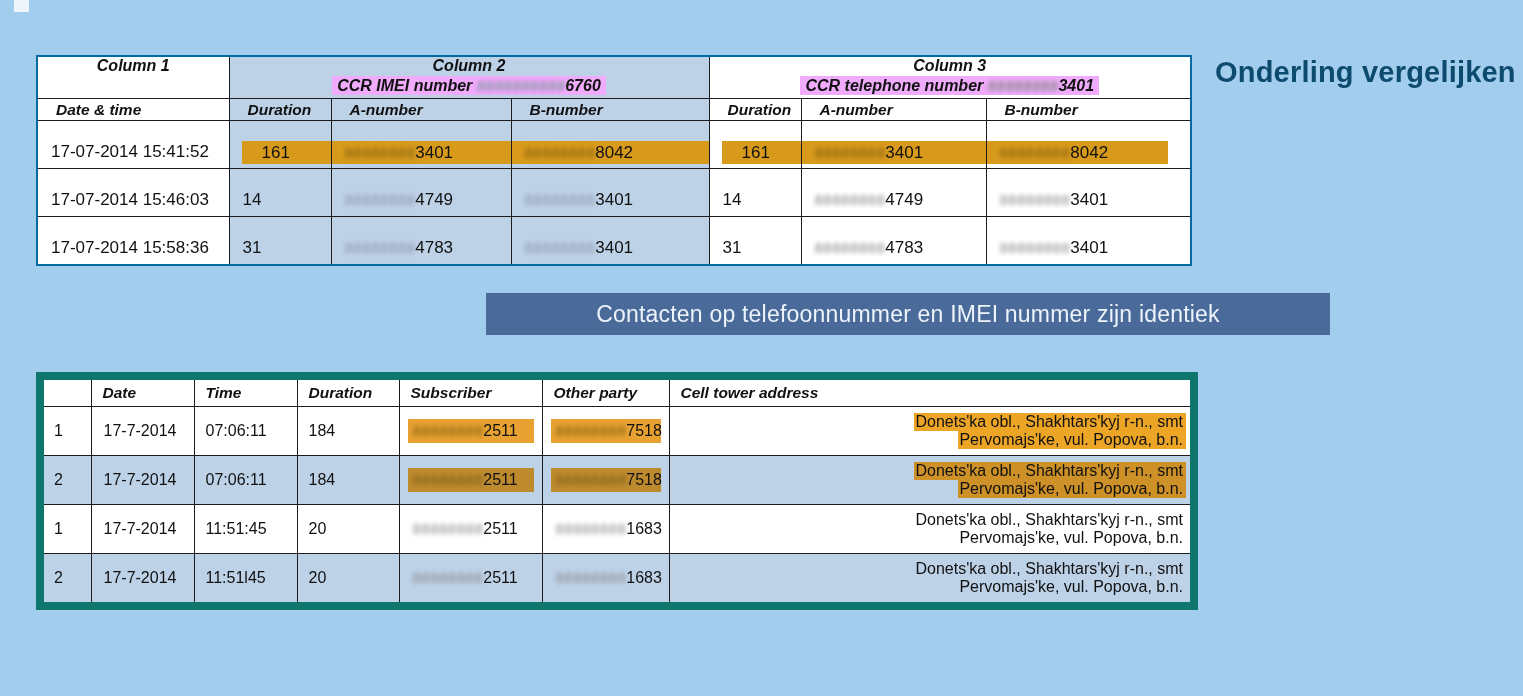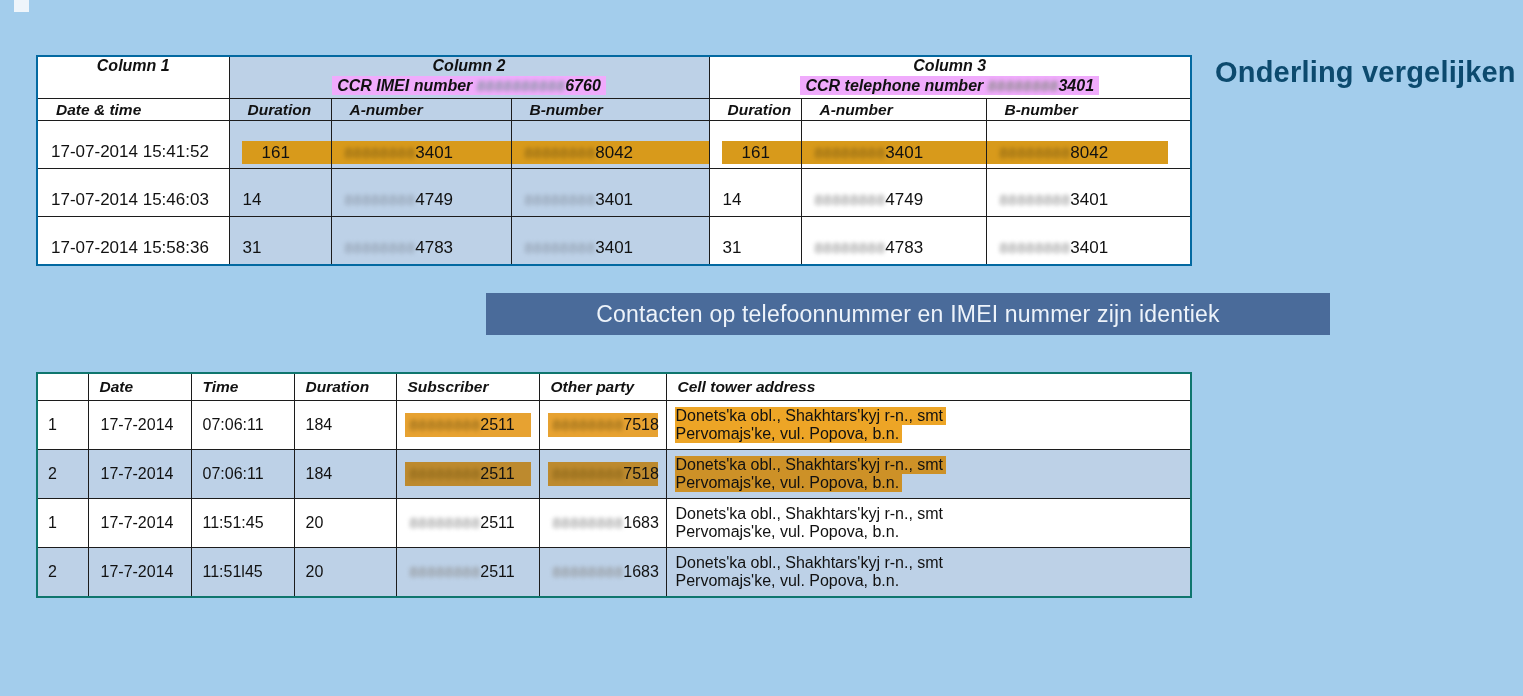--- a/index.html
+++ b/index.html
@@ -6,21 +6,21 @@
   body{font-family:"Liberation Sans", sans-serif;}
   .canvas{position:relative;width:1523px;height:696px;background:#a3cdec;overflow:hidden;}
   .notch{position:absolute;left:14px;top:0;width:15px;height:12px;background:#eef5fb;}
 
   .slide-title{position:absolute;left:1215px;top:56px;width:308px;text-align:left;
     font-size:29px;font-weight:bold;color:#0c4a6e;letter-spacing:.2px;white-space:nowrap;}
 
   table{border-collapse:collapse;table-layout:fixed;background:#ffffff;}
   table,td,th{border:1px solid #1c1c1c;}
   .t1{position:absolute;left:36px;top:55px;width:1154px;border:2px solid #0369a1;}
-  .t2{position:absolute;left:36px;top:372px;width:1154px;border:2px solid #0f766e;}
+  .t2{position:absolute;left:36px;top:372px;width:1154px;border:8px solid #0f766e;}
   td{padding:0;overflow:hidden;white-space:nowrap;}
 
   
   .t1 .ghead{height:41px;vertical-align:top;text-align:center;font-weight:bold;font-style:italic;font-size:16px;color:#111;}
   .t1 .chead{height:21px;vertical-align:middle;text-align:left;font-weight:bold;font-style:italic;font-size:15.5px;color:#111;padding-left:18px;}
   .t1 .drow td{height:41px;vertical-align:bottom;font-size:17px;color:#111;}
   .c2{background:#bdd1e7;}
   .sub-line{margin-top:1px;}
   .hl-head{background:#f0abfc;padding:0 5px;display:inline-block;line-height:19px;}
   .plain-cell{padding:0 0 6px 13px;}
@@ -41,21 +41,21 @@
   
   .t2 .chead td{height:26px;vertical-align:middle;font-weight:bold;font-style:italic;font-size:15.5px;color:#111;padding-left:11px;}
   .t2 .drow td{height:44px;vertical-align:middle;font-size:16px;color:#111;}
   .t2 .shaded td{background:#bdd1e7;}
   .t2 .numc{text-align:left;padding-left:10px;}
   .t2 .datec{padding-left:12px;}
   .t2 .timec,.t2 .durc{padding-left:11px;}
   .bar2{display:block;background:#e7a231;line-height:24px;margin:0 8px;padding-left:5px;}
   .bar2d{display:block;background:#bd8a2e;line-height:24px;margin:0 8px;padding-left:5px;}
   .plain2{padding-left:13px;}
-  .addr{font-size:15px;line-height:18px;padding:2px 4px 2px 8px;white-space:normal;}
+  .addr{font-size:15px;line-height:18px;padding:2px 4px 2px 8px;white-space:normal;text-align:right;}
   .addr .ln{display:inline-block;padding:0 3px 0 1px;}
   .hlA .ln{background:#eda526;}
   .hlB .ln{background:#cd9127;}
 </style>
 </head>
 <body>
 
 <div class="canvas">
   <div class="notch"></div>
 

